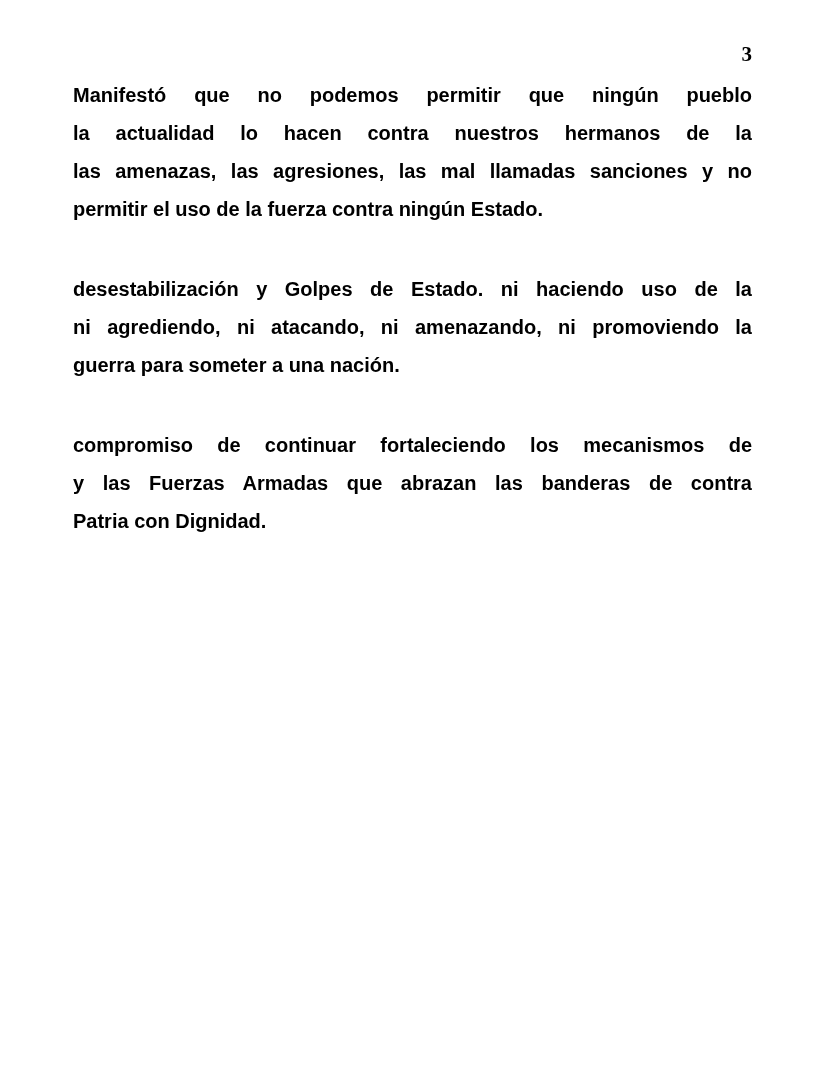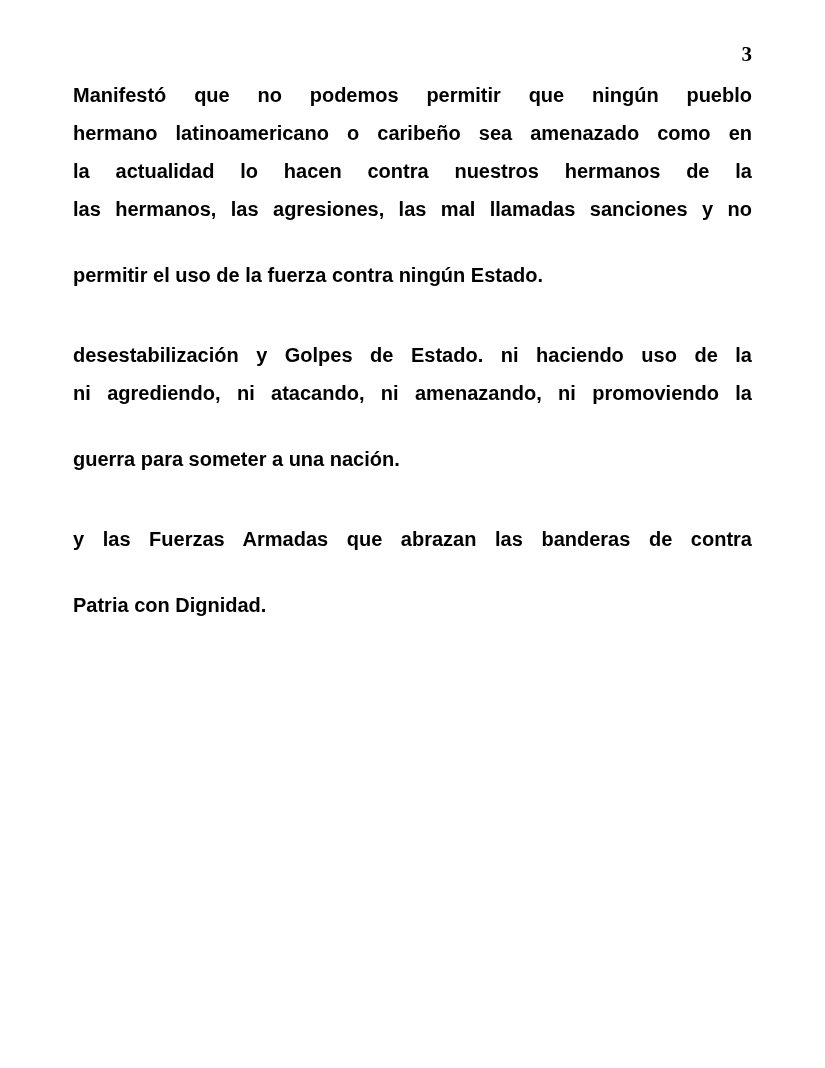--- a/index.html
+++ b/index.html
@@ -39,46 +39,45 @@
     font-size: 20px;
     line-height: 38px;
     height: 38px;
     text-align: justify;
     text-align-last: justify;
     white-space: normal;
     color: #000000;
   }
   .line.last {
     text-align-last: left;
-    margin-top: 28px;
   }
 </style>
 </head>
 <body>
 
 <div class="page">
 
   <div class="page-number">3</div>
 
   <div class="content">
 
     <div class="para">
       <div class="line">Manifestó que no podemos permitir que ningún pueblo</div>
-      <div class="line">hermano latinoamericano o caribeño sea amenazado como en</div>
       <div class="line">la actualidad lo hacen contra nuestros hermanos de la</div>
-      <div class="line">las hermanos, las agresiones, las mal llamadas sanciones y no</div>
+      <div class="line">las amenazas, las agresiones, las mal llamadas sanciones y no</div>
       <div class="line last">permitir el uso de la fuerza contra ningún Estado.</div>
     </div>
 
     <div class="para">
       <div class="line">desestabilización y Golpes de Estado. ni haciendo uso de la</div>
       <div class="line">ni agrediendo, ni atacando, ni amenazando, ni promoviendo la</div>
       <div class="line last">guerra para someter a una nación.</div>
     </div>
 
 
     <div class="para">
+      <div class="line">compromiso de continuar fortaleciendo los mecanismos de</div>
       <div class="line">y las Fuerzas Armadas que abrazan las banderas de contra</div>
       <div class="line last">Patria con Dignidad.</div>
     </div>
 
   </div>
 </div>
 
 </body></html>

